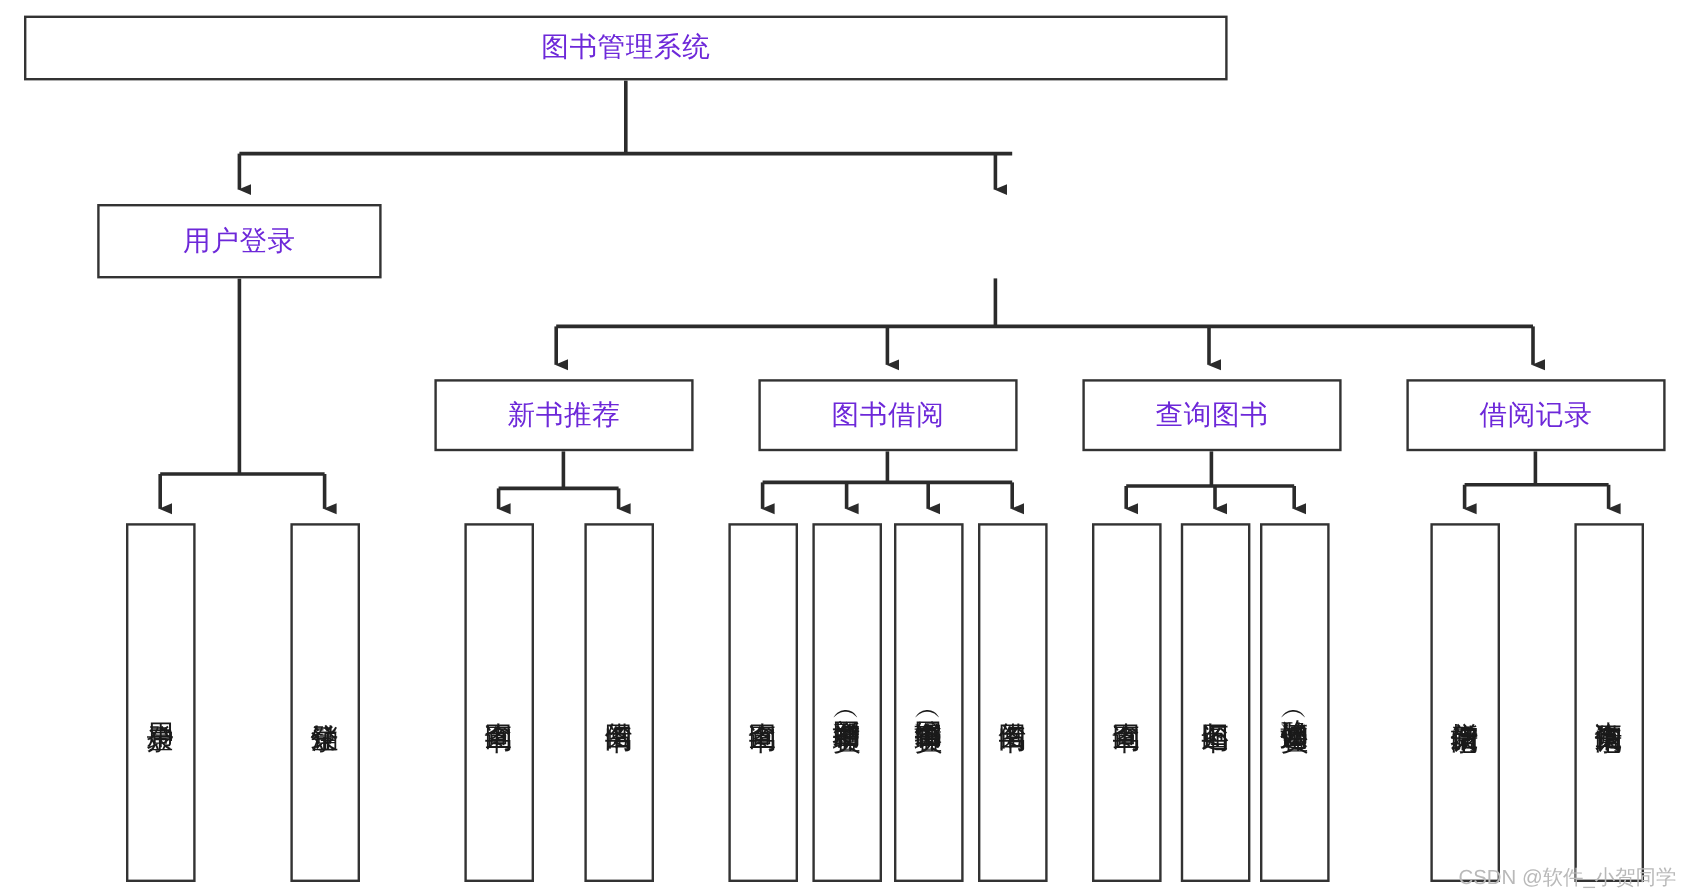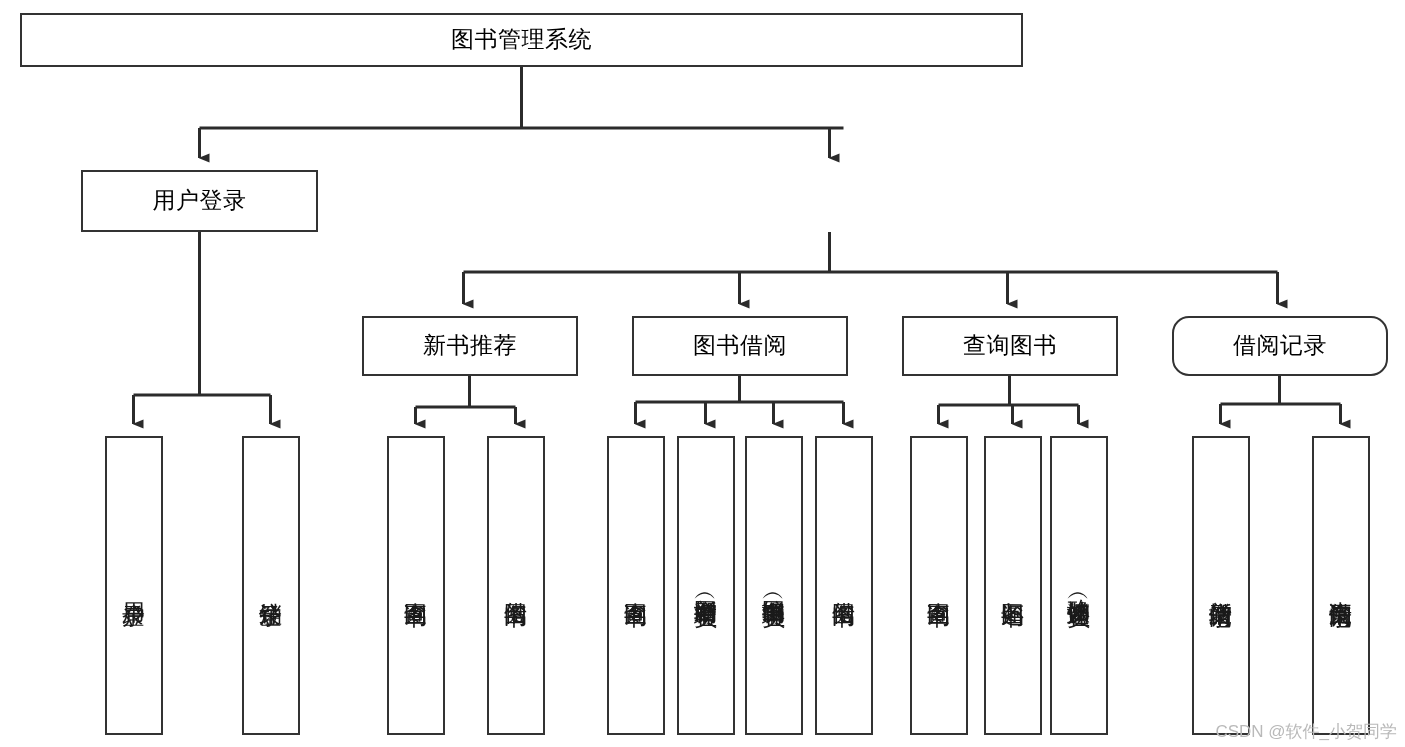--- a/index.html
+++ b/index.html
@@ -24,21 +24,21 @@
   .node-box {
     position: absolute;
     box-sizing: border-box;
     background: #ffffff;
     border: 2.5px solid #333333;
     display: flex;
     align-items: center;
     justify-content: center;
   }
   .node-label {
-    color: #000000;
+    color: #6d28d9;
     font-size: 23px;
     line-height: 1.1;
     letter-spacing: 0.5px;
     white-space: nowrap;
     user-select: none;
   }
   .leaf-box {
     position: absolute;
     box-sizing: border-box;
     background: #ffffff;
@@ -143,21 +143,21 @@
 
   <div class="node-box" style="left:632px; top:316px; width:216px; height:60px;">
     <span class="node-label">图书借阅</span>
   </div>
   <div class="node-box" style="left:362px; top:316px; width:216px; height:60px;">
     <span class="node-label">新书推荐</span>
   </div>
   <div class="node-box" style="left:902px; top:316px; width:216px; height:60px;">
     <span class="node-label">查询图书</span>
   </div>
-  <div class="node-box" style="left:1172px; top:316px; width:216px; height:60px;border-radius:17px;">
+  <div class="node-box" style="left:1172px; top:316px; width:216px; height:60px;">
     <span class="node-label">借阅记录</span>
   </div>
 
   <div class="leaf-box" style="left:105px; top:436px; width:58px; height:299px;">
     <span class="leaf-label">用户登录</span>
   </div>
   <div class="leaf-box" style="left:242px; top:436px; width:58px; height:299px;">
     <span class="leaf-label">注销登录</span>
   </div>
   <div class="leaf-box" style="left:387px; top:436px; width:58px; height:299px;">

